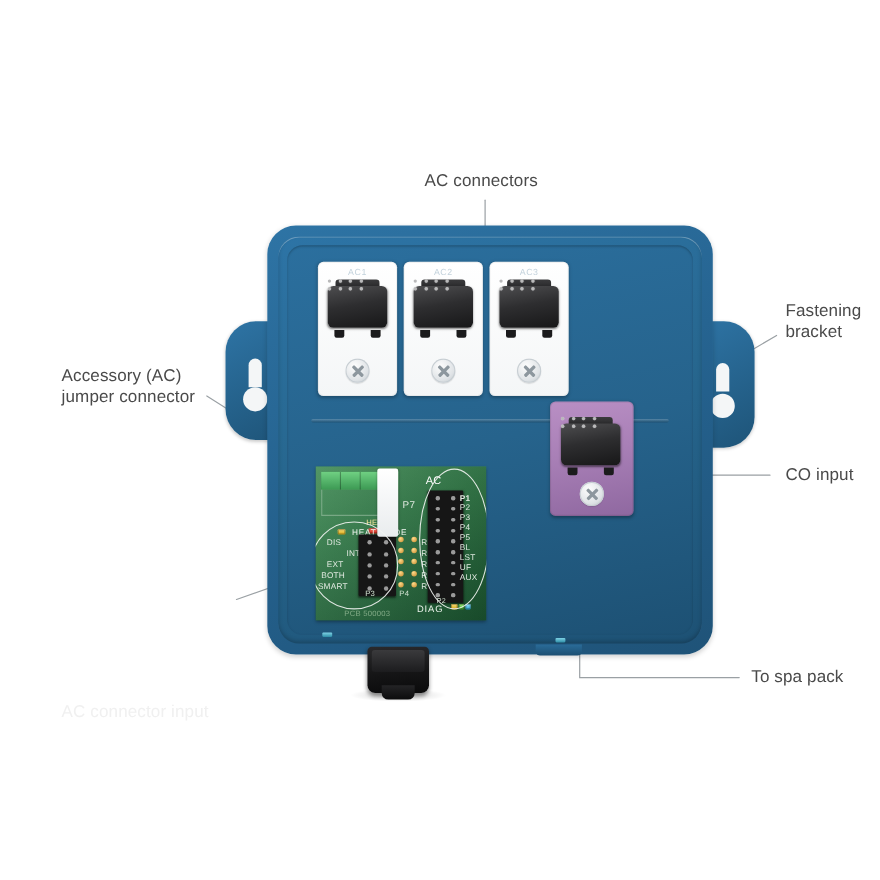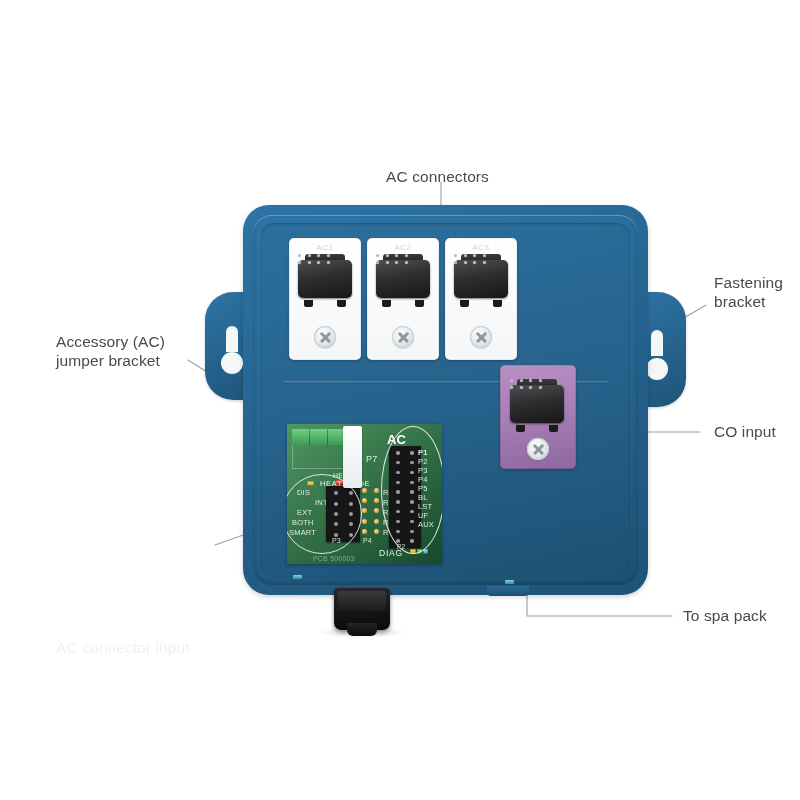--- a/index.html
+++ b/index.html
@@ -258,31 +258,31 @@
       <path d="M700,432 L545,432"></path>
 
       <path d="M672,616 L527,616 L527,594"></path>
 
       <path d="M188,360 L362,470"></path>
 
       <path d="M215,545 L300,515"></path>
     </g>
   </svg>
 
-  <div class="callout" style="left:386px;top:155px;margin-top:12px;">AC connectors</div>
+  <div class="callout" style="left:386px;top:155px;">AC connectors</div>
 
   <div class="callout right" style="left:714px;top:273px;">Fastening
 bracket</div>
 
   <div class="callout right" style="left:714px;top:422px;">CO input</div>
 
   <div class="callout right" style="left:683px;top:606px;">To spa pack</div>
 
   <div class="callout left" style="left:56px;top:332px;">Accessory (AC)
-jumper bracket</div>
+jumper connector</div>
 
 
   <div class="callout left faint" style="left:56px;top:638px;">AC connector input</div>
 
   <div class="bracket left">
     <div class="keyhole" style="left:16px;top:34px;width:22px;height:48px;background:transparent;box-shadow:none;">
       <div class="kh-slot"></div>
         <div class="kh-circ"></div>
     </div>
   </div>
@@ -452,21 +452,21 @@
         <i></i>
     </div>
     <div class="silk" style="left:76px;top:113px;font-size:7px;color:#cfe0cf;">P4</div>
 
     <div class="silk" style="left:96px;top:64px;font-size:7.5px;">RES1</div>
     <div class="silk" style="left:96px;top:74px;font-size:7.5px;">RES2</div>
     <div class="silk" style="left:96px;top:84px;font-size:7.5px;">RES3</div>
     <div class="silk" style="left:96px;top:94px;font-size:7.5px;">RES4</div>
     <div class="silk" style="left:96px;top:104px;font-size:7.5px;">RES5</div>
 
-    <div class="silk" style="left:100px;top:8px;font-size:13px;font-weight:bold;color:#ffffff;">AC</div>
+    <div class="silk" style="left:100px;top:8px;font-size:10px;font-weight:normal;color:#ffffff;">AC</div>
     <div class="header hdr-ac">
       <i></i>
         <i></i>
         <i></i>
         <i></i>
         <i></i>
         <i></i>
         <i></i>
         <i></i>
         <i></i>

